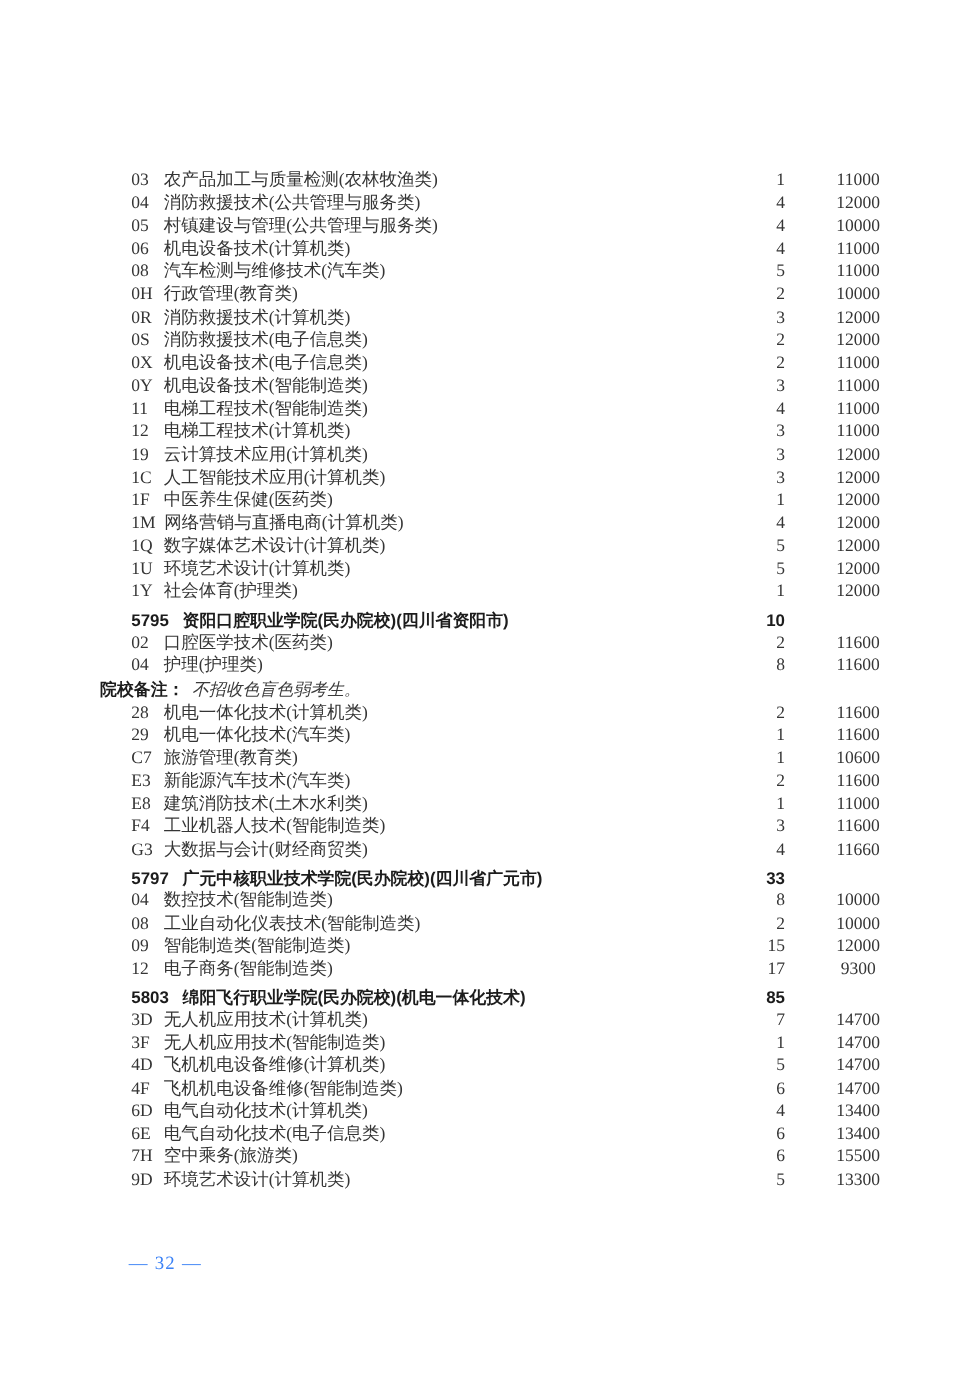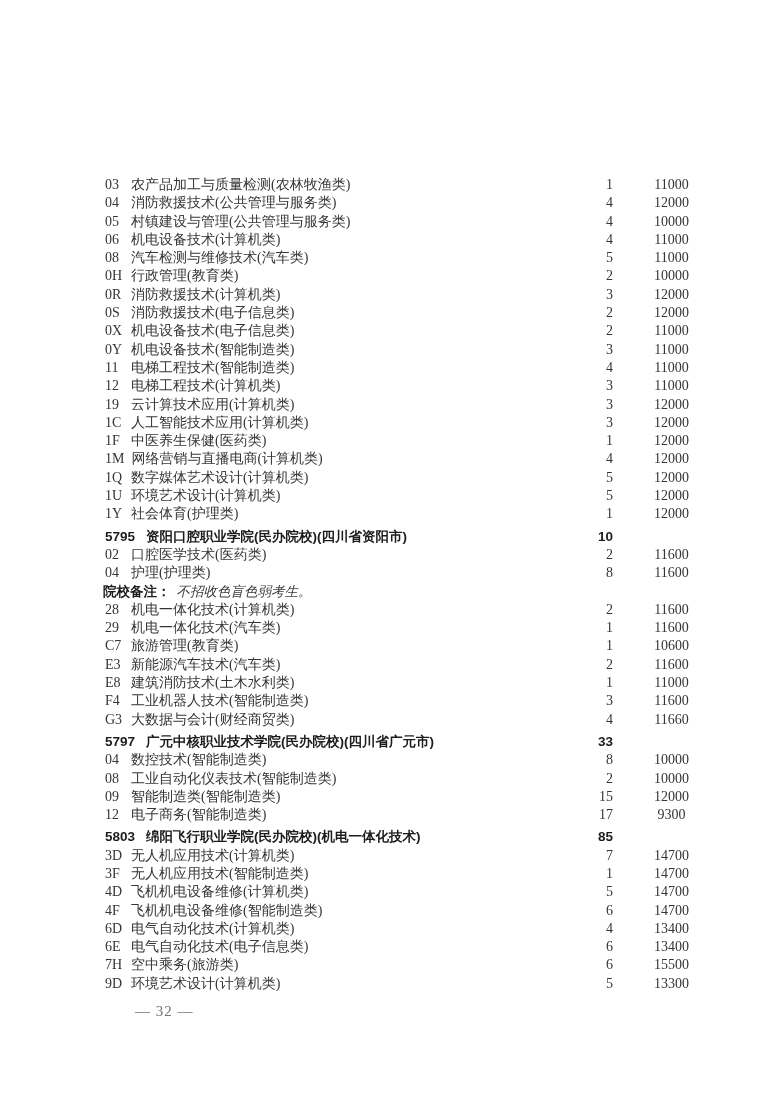--- a/index.html
+++ b/index.html
@@ -13,22 +13,21 @@
     height: 1099px;
     background: #ffffff;
     font-family: "Liberation Serif", "DejaVu Serif", serif;
     color: #353535;
     overflow: hidden;
   }
   .content {
     position: absolute;
     top: 136px;
     left: 0;
-    right: 15px;
-    margin-top: 40px;
+    right: 0;
   }
   .row {
     display: flex;
     align-items: baseline;
     line-height: 18.3px;
     font-size: 14px;
     padding-right: 57px;
     white-space: nowrap;
   }
   .cell-name {
@@ -75,23 +74,22 @@
   .remark-row .remark-text {
     font-style: italic;
     font-size: 13.5px;
     color: #3a3a3a;
   }
   .footer {
     position: absolute;
     top: 1003px;
     left: 103px;
     font-size: 15px;
-    color: #737373;
+    color: #3b82f6;
     letter-spacing: 1px;
-    margin-left: 32px;
   }
 </style>
 </head>
 <body>
 
 <div class="page">
   <div class="content">
   <div class="row program-row">
     <div class="cell-name">
       <span class="code">03</span><span>农产品加工与质量检测(农林牧渔类)</span>
@@ -262,21 +260,21 @@
 
   <div class="row program-row">
     <div class="cell-name">
       <span class="code">04</span><span>护理(护理类)</span>
     </div>
     <div class="cell-count">8</div>
     <div class="cell-fee">11600</div>
   </div>
 
   <div class="row remark-row">
-    <div class="cell-name" style="padding-left:103px;">
+    <div class="cell-name" style="padding-left:80px;">
       <span class="remark-label">院校备注：</span><span class="remark-text">不招收色盲色弱考生。</span>
     </div>
   </div>
 
 
   <div class="row program-row">
     <div class="cell-name">
       <span class="code">28</span><span>机电一体化技术(计算机类)</span>
     </div>
     <div class="cell-count">2</div>

